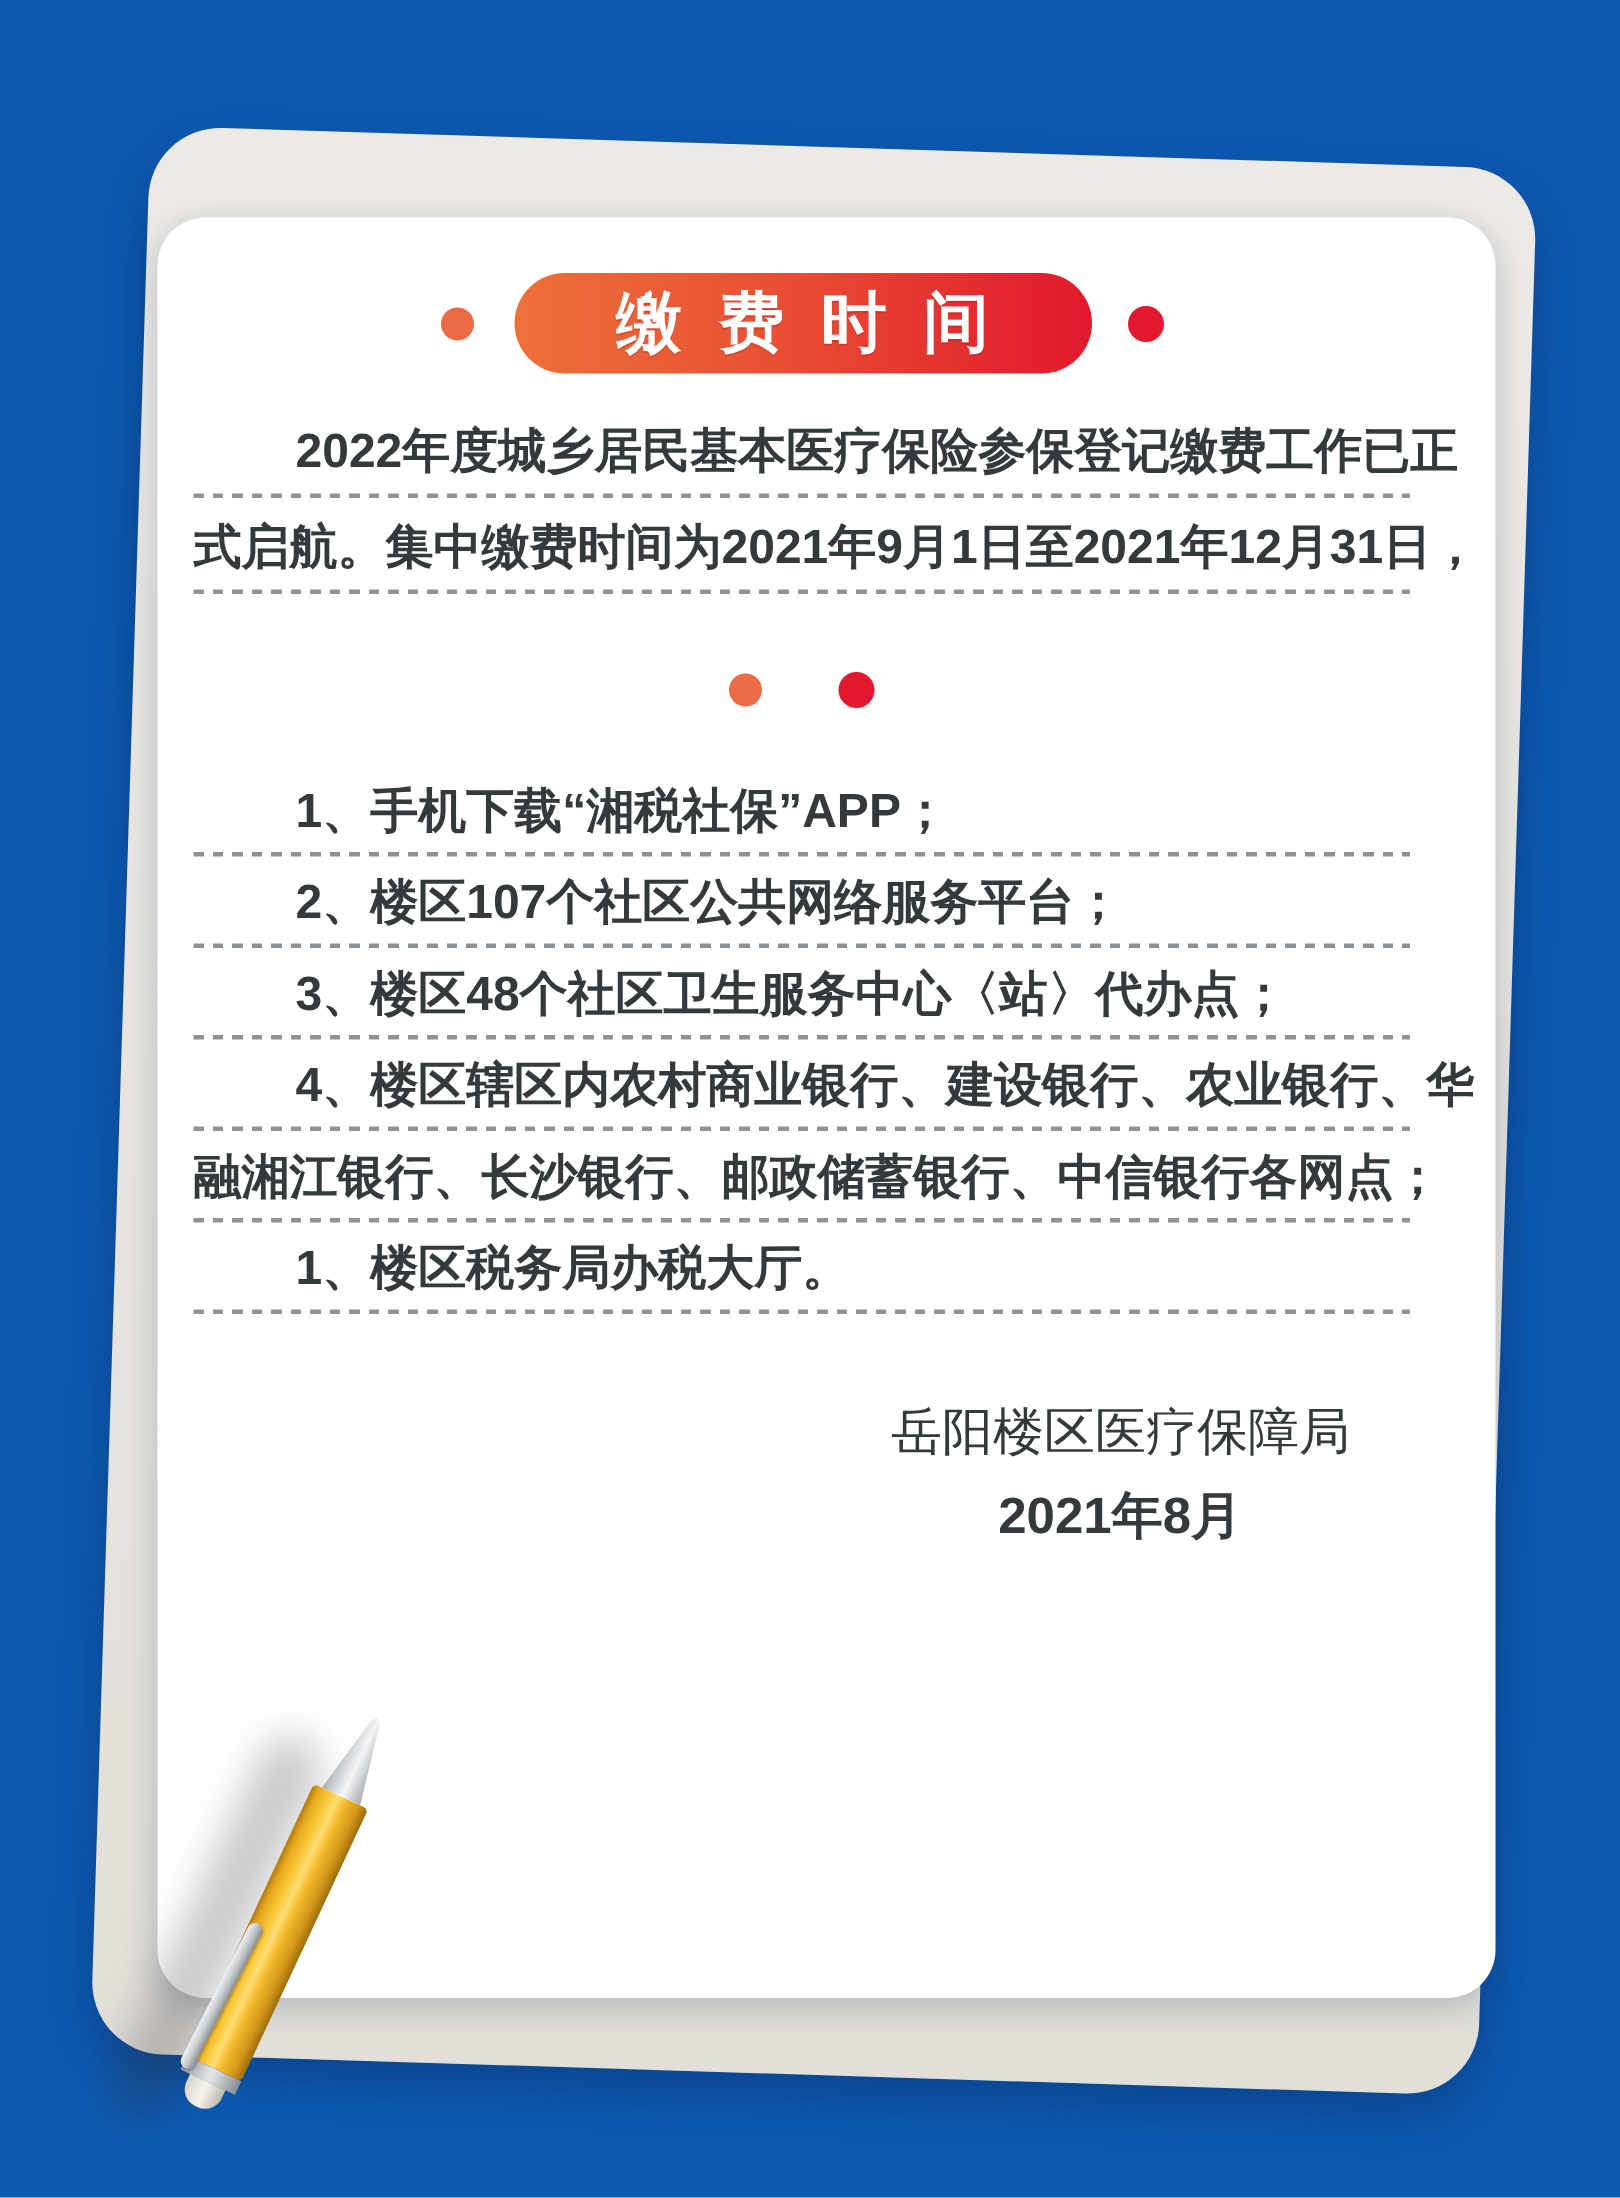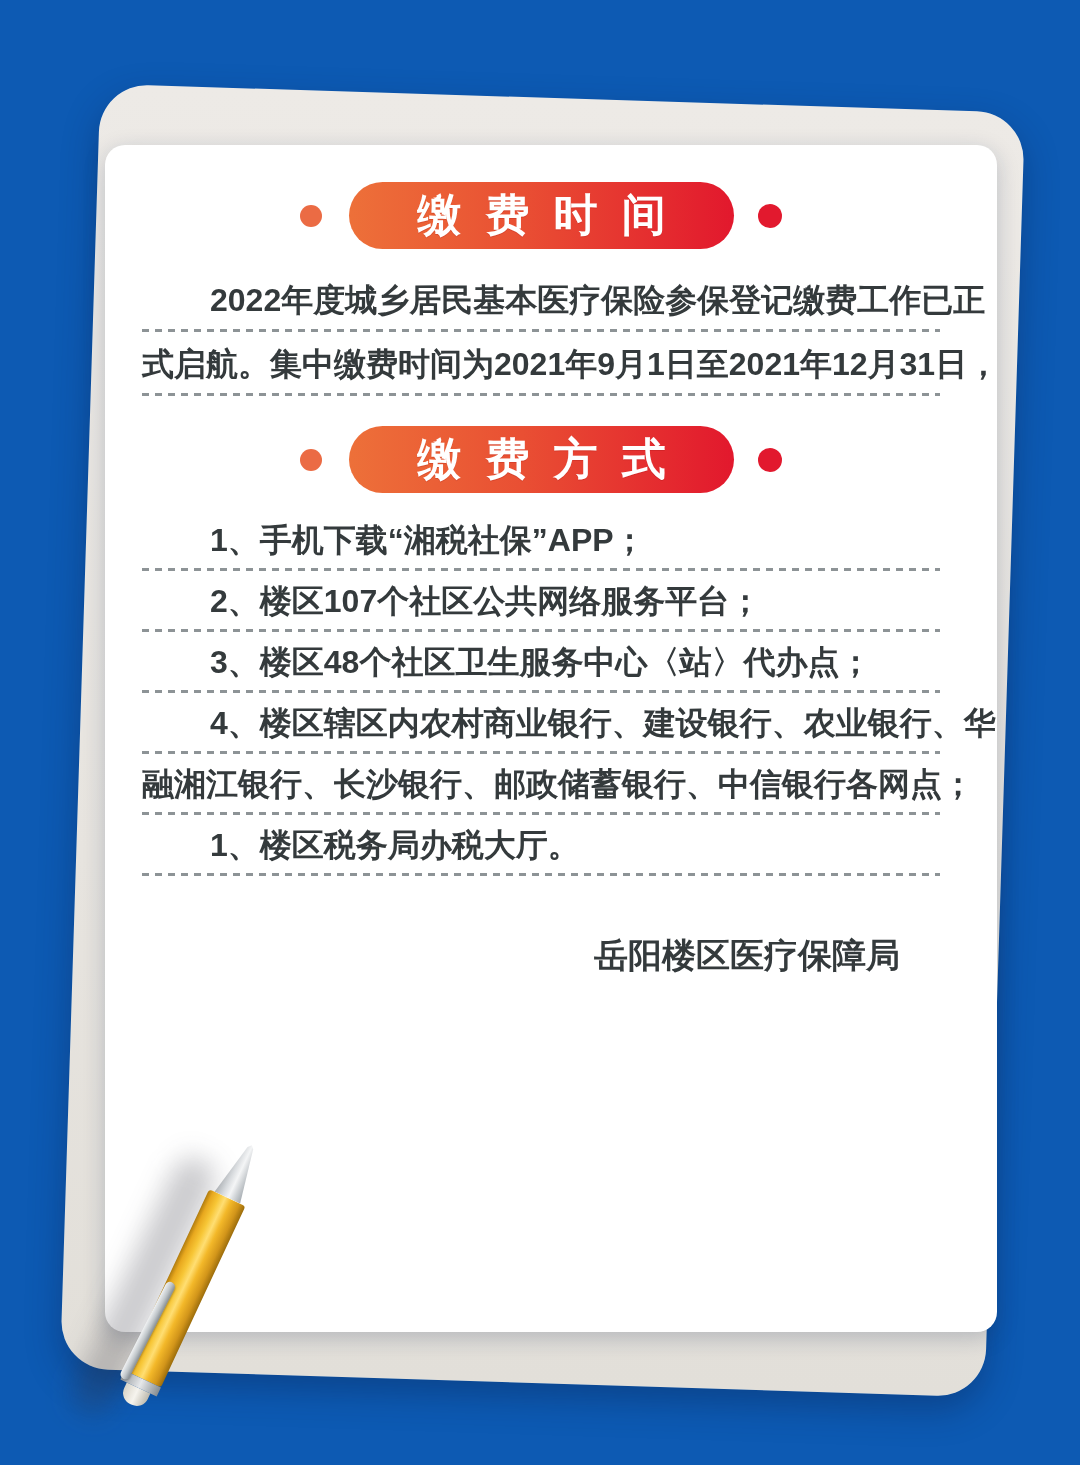--- a/index.html
+++ b/index.html
@@ -18,24 +18,24 @@
     background:linear-gradient(180deg,#EDEAE6 0%,#E7E4DF 60%,#E2DFD9 100%);
     border-radius:48px;
     transform:rotate(1.8deg);
     box-shadow:0 14px 34px rgba(8,30,70,.35);
   }
 
   
   .card{
     position:absolute;left:105px;top:145px;width:892px;height:1187px;
     background:#FFFFFF;
-    border-radius:20px;
+    border-radius:32px;
     box-shadow:0 6px 22px rgba(20,40,80,.22);
     box-sizing:border-box;
-    padding:37px 57px 0 37px;
+    padding:37px 57px 0 24px;
   }
 
   
   .pill-row{
     height:67px;display:flex;align-items:center;justify-content:center;
     margin-bottom:19px;
   }
   .pill-row.second{margin-top:30px;margin-bottom:17px;}
   .dot{border-radius:50%;flex:0 0 auto;}
   .dot-l{width:22px;height:22px;background:#EB6B44;margin-right:27px;}
@@ -62,21 +62,21 @@
     background:repeating-linear-gradient(90deg,#8D9396 0 7px,transparent 7px 13px);
   }
   .para .line{line-height:64px;height:64px;}
   .list .line{line-height:61px;height:61px;}
   .closing .line{line-height:62px;height:62px;}
   .line.indent{text-indent:68px;}
 
   
   .sig{
     margin-top:58px;height:42px;line-height:42px;
-    font-size:34px;font-weight:700;color:#343A3C;
+    font-size:34px;font-weight:400;color:#343A3C;
     text-align:right;padding-right:40px;
   }
   .sig-date{
     margin-top:14px;height:42px;line-height:42px;
     font-size:34px;font-weight:600;color:#343A3C;
     text-align:right;padding-right:112px;
   }
 
   
   .pen{
@@ -135,38 +135,36 @@
     </div>
 
     <div class="lines para">
 
     <div class="line indent">2022年度城乡居民基本医疗保险参保登记缴费工作已正</div>
         <div class="line">式启航。集中缴费时间为2021年9月1日至2021年12月31日，</div>
       </div>
 
     <div class="pill-row second">
       <span class="dot dot-l"></span>
-      <div class="pill">
-        <span>缴费方式</span>
-      </div>
       <span class="dot dot-r"></span>
     </div>
 
     <div class="lines list">
 
     <div class="line indent">1、手机下载“湘税社保”APP；</div>
         <div class="line indent">2、楼区107个社区公共网络服务平台；</div>
         <div class="line indent">3、楼区48个社区卫生服务中心〈站〉代办点；</div>
         <div class="line indent">4、楼区辖区内农村商业银行、建设银行、农业银行、华</div>
         <div class="line">融湘江银行、长沙银行、邮政储蓄银行、中信银行各网点；</div>
         <div class="line indent">1、楼区税务局办税大厅。</div>
       </div>
 
 
     <div class="sig">岳阳楼区医疗保障局</div>
+    <div class="sig-date">2021年8月</div>
 
   </div>
 
   <div class="pen">
     <div class="pen-shadow"></div>
     <div class="pen-body">
       <div class="pen-tip"></div>
       <div class="pen-barrel"></div>
       <div class="pen-band"></div>
       <div class="pen-cap"></div>

